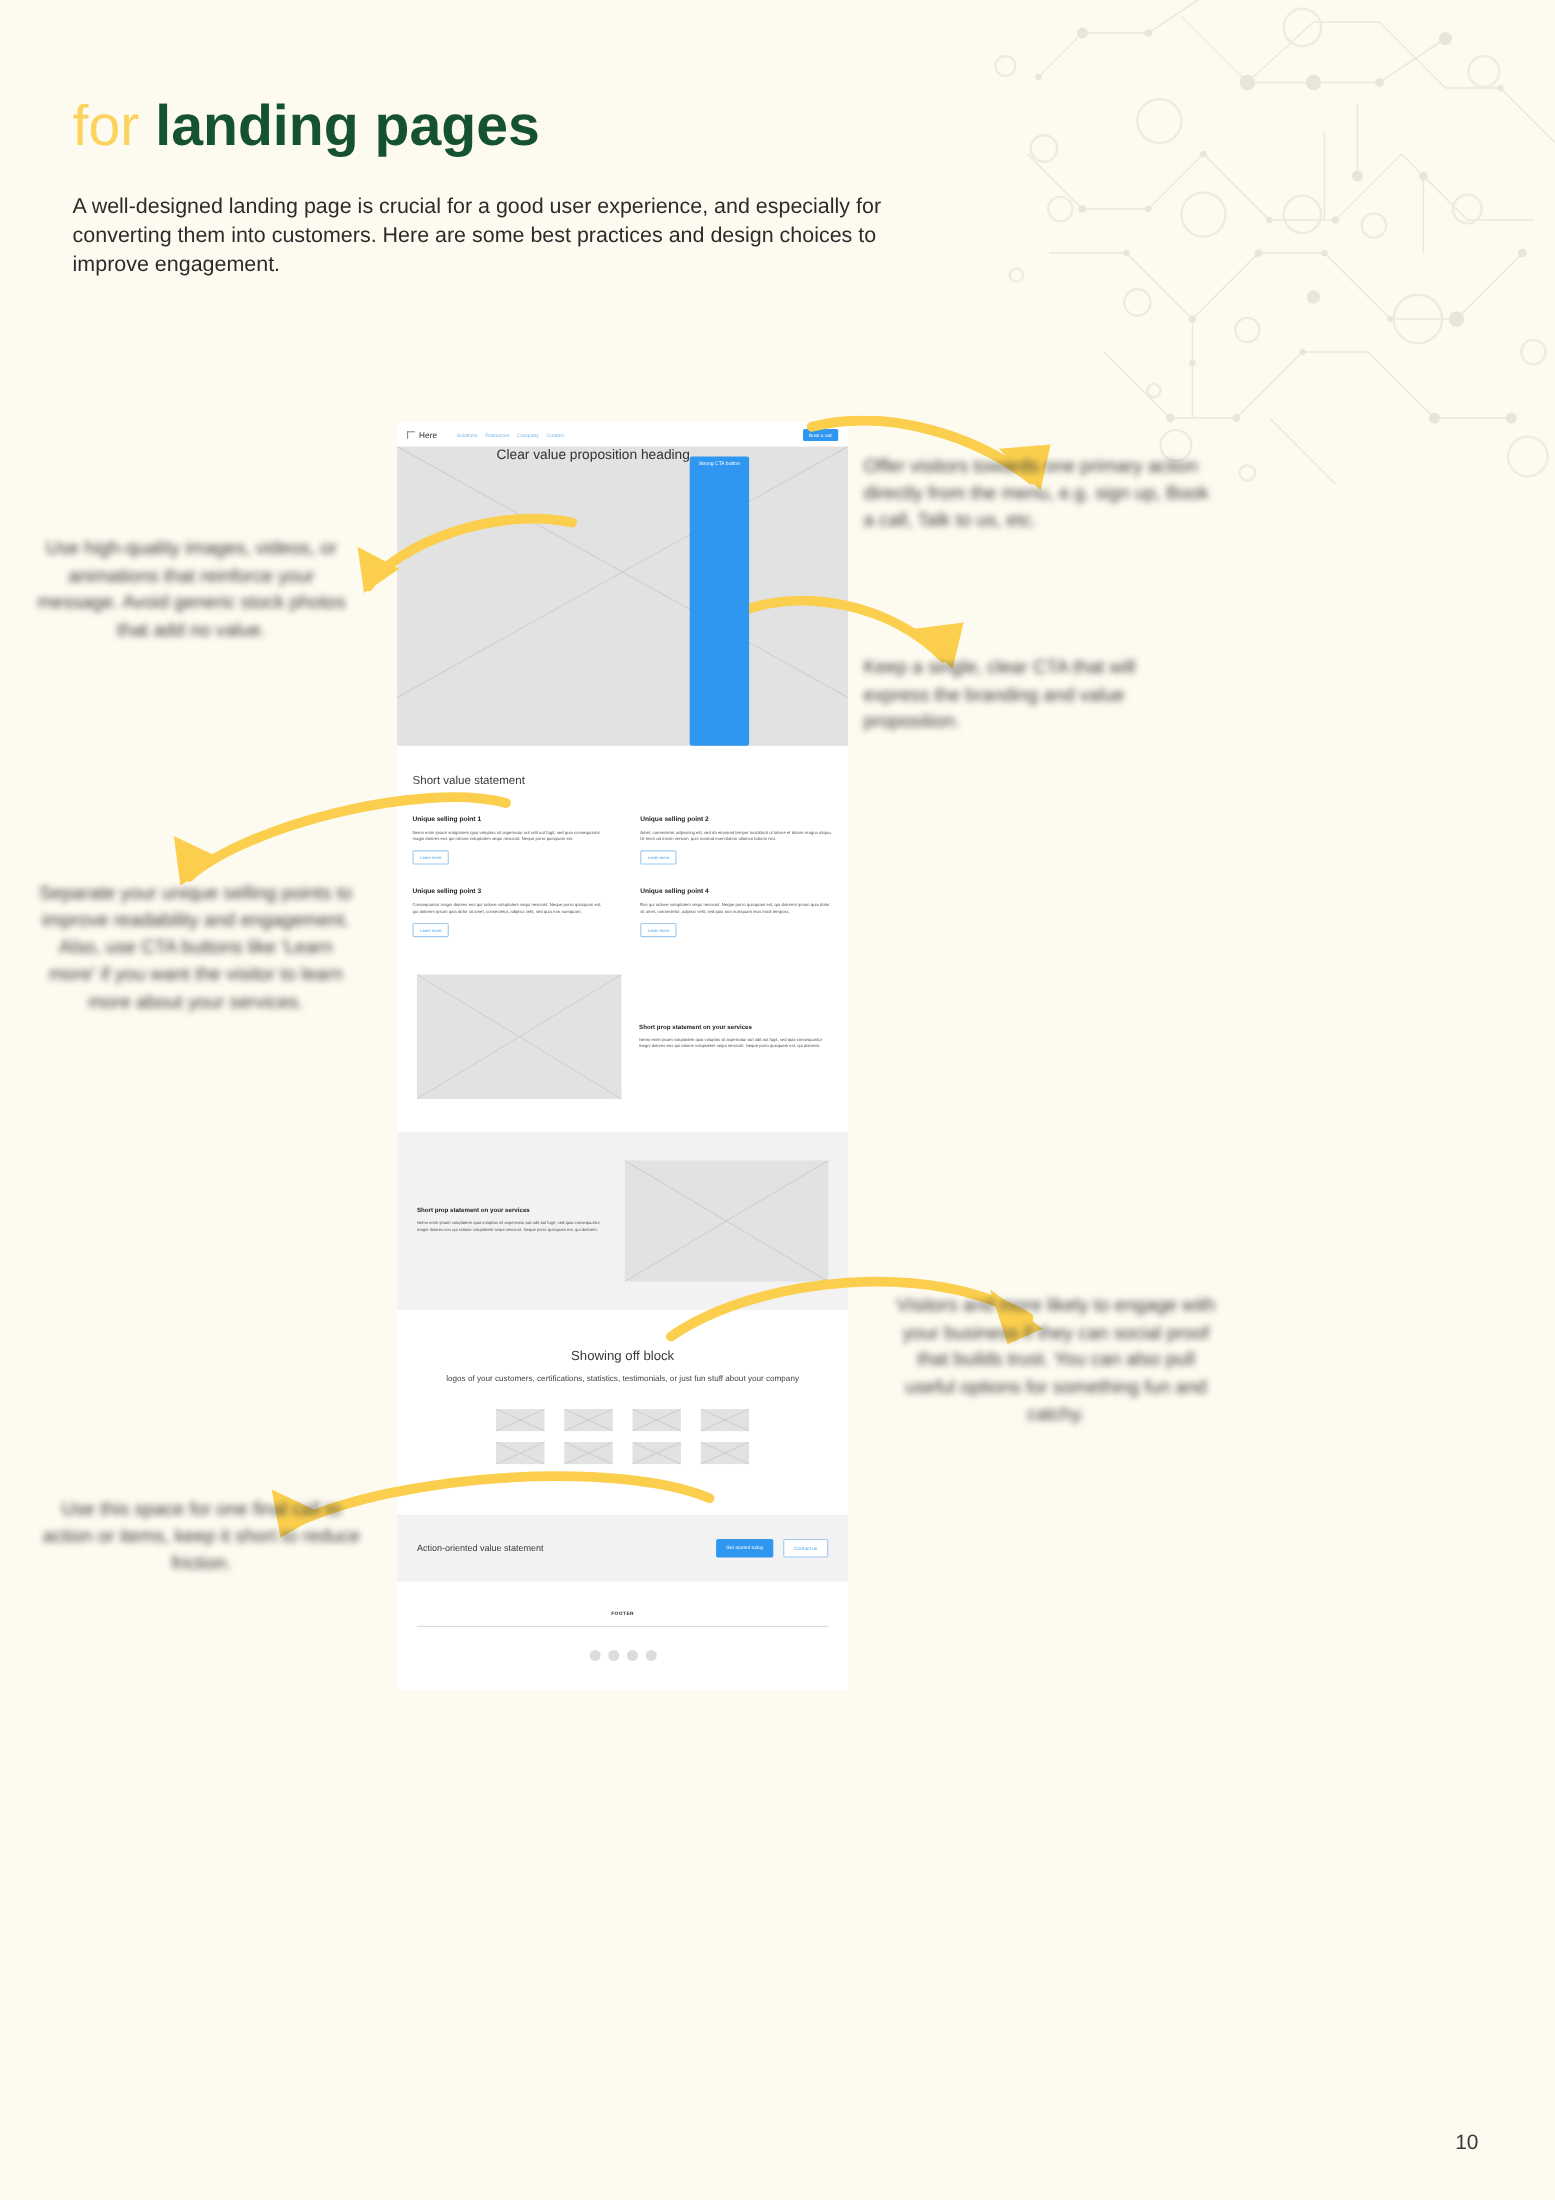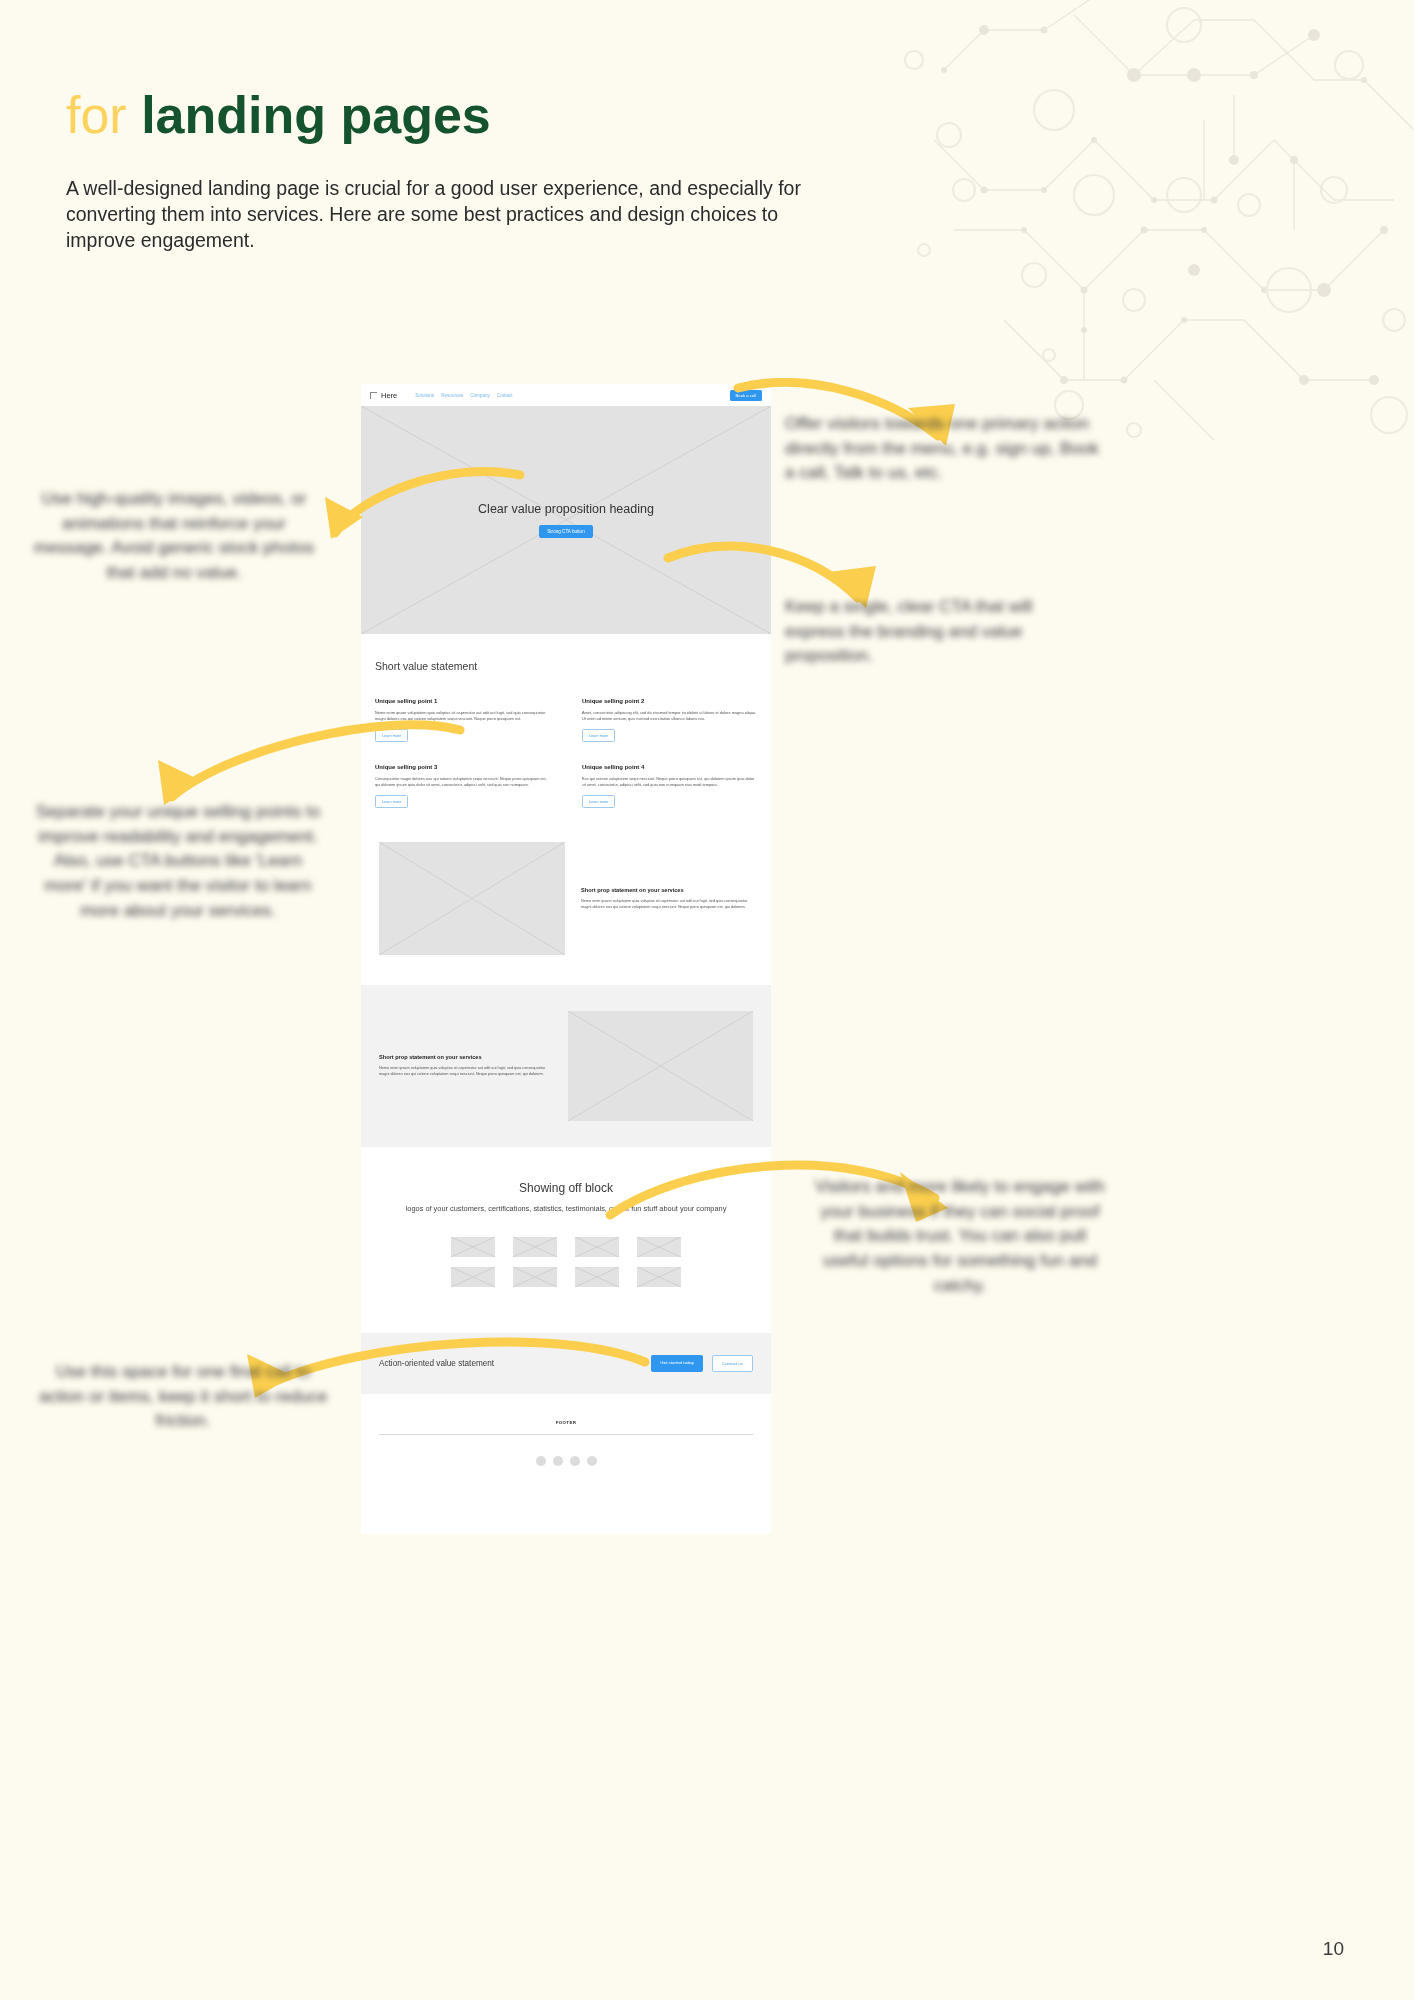--- a/index.html
+++ b/index.html
@@ -26,22 +26,22 @@
     background:#ffffff;box-shadow:0 0 0 0 rgba(0,0,0,0);
   }
   .mock-nav{height:22px;background:#fff;display:flex;align-items:center;padding:0 9px;}
   .mock-logo{display:flex;align-items:center;gap:4px;}
   .logo-mark{width:7px;height:7px;border:1px solid #8b8b8b;border-right:none;border-bottom:none;}
   .logo-txt{font-size:7.5px;color:#2b2b2b;}
   .mock-links{display:flex;gap:7px;margin-left:18px;}
   .mock-links span{font-size:4.6px;color:#7ab6e8;}
   .nav-cta{margin-left:auto;background:#2f97f0;color:#fff;font-size:4.2px;padding:3px 6px;border-radius:1.5px;}
 
-  .hero{height:228px;background:#e2e2e2;position:relative;display:flex;flex-direction:column;
-        align-items:center;justify-content:center;}
+  .hero{height:272px;background:#e2e2e2;position:relative;display:flex;flex-direction:row;
+        justify-content:center;}
   .hero .xline{position:absolute;inset:0;}
   .hero h2{font-size:12.5px;color:#333;font-weight:400;position:relative;z-index:2;}
   .hero .cta{margin-top:9px;background:#2f97f0;color:#fff;font-size:4.6px;padding:4px 8px;border-radius:2px;position:relative;z-index:2;}
 
   .sec{padding:0 14px;background:#fff;}
   .sec h3{font-size:10.5px;font-weight:400;color:#3a3a3a;padding-top:26px;}
 
   .usp-grid{display:grid;grid-template-columns:1fr 1fr;gap:22px 32px;padding-top:26px;}
   .usp h4{font-size:6px;color:#1b1b1b;font-weight:700;margin-bottom:6px;}
   .usp p{font-size:3.9px;line-height:1.55;color:#555;}
@@ -154,21 +154,21 @@
       <circle cx="175" cy="405" r="14"></circle>
     <circle cx="240" cy="430" r="7"></circle>
       <circle cx="495" cy="415" r="18"></circle>
       <circle cx="500" cy="320" r="11"></circle>
     <circle cx="20" cy="60" r="9"></circle>
   </g>
 </svg>
 
 <div class="header">
   <div class="title-sub"><span>for </span><b>landing pages</b></div>
-  <p class="intro">A well-designed landing page is crucial for a good user experience, and especially for converting them into services. Here are some best practices and design choices to improve engagement.</p>
+  <p class="intro">A well-designed landing page is crucial for a good user experience, and especially for converting them into customers. Here are some best practices and design choices to improve engagement.</p>
 </div>
 
 <div class="mock">
 
   <div class="mock-nav">
     <div class="mock-logo">
       <span class="logo-mark"></span>
       <span class="logo-txt">Here</span>
     </div>
     <div class="mock-links">

